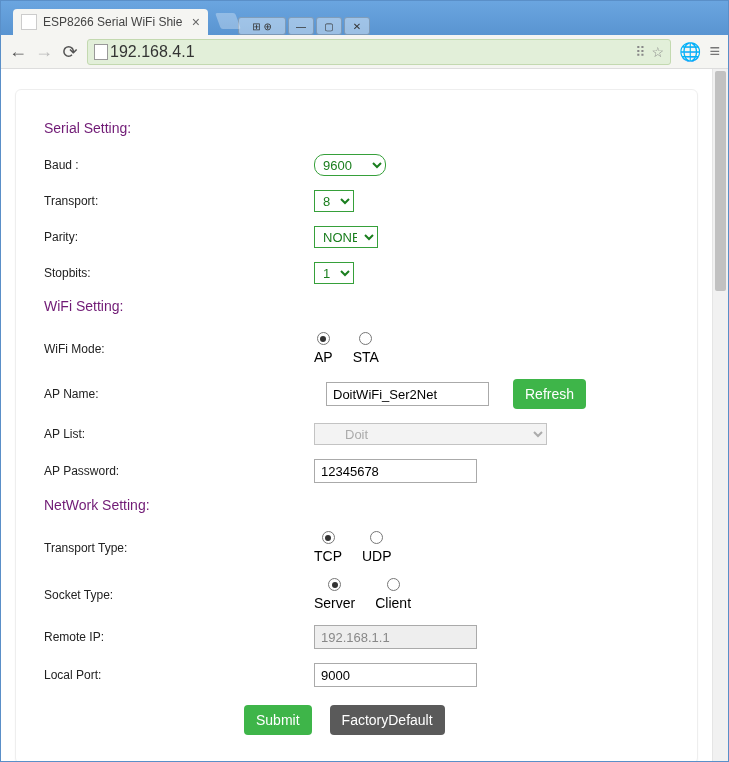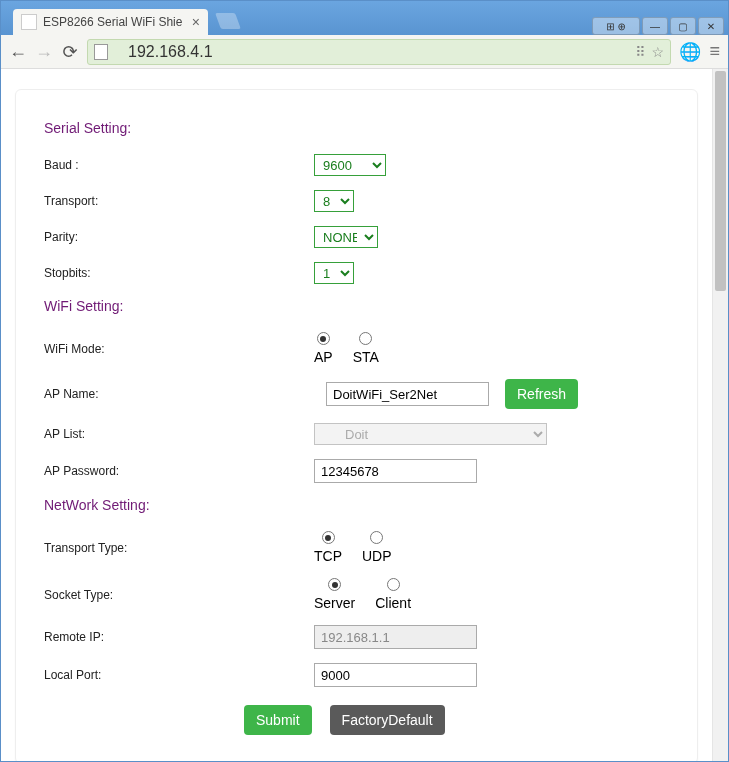--- a/index.html
+++ b/index.html
@@ -17,21 +17,20 @@
       border: 1px solid #5a8fc8;
       background: #fff;
       display: flex;
       flex-direction: column;
     }
     .titlebar {
       height: 34px;
       background: linear-gradient(#6aa5e0, #5994d1);
       display: flex;
       align-items: flex-end;
-      justify-content: space-between;
       padding: 0 4px;
       position: relative;
     }
     .tab {
       background: #f5f5f2;
       height: 26px;
       width: 195px;
       margin-left: 8px;
       border-radius: 4px 4px 0 0;
       display: flex;
@@ -111,21 +110,21 @@
     .nav-btn.disabled { color: #bbb; }
     .addr-bar {
       flex: 1;
       height: 26px;
       background: #e2efd9;
       border: 1px solid #c3d9b0;
       border-radius: 3px;
       display: flex;
       align-items: center;
       padding: 0 6px;
-      gap: 20px;
+      gap: 2px;
     }
     .page-icon {
       width: 14px;
       height: 16px;
       border: 1px solid #999;
       background: #fff;
       font-size: 8px;
       display: flex;
       align-items: center;
       justify-content: center;
@@ -204,21 +203,21 @@
       gap: 18px;
     }
     select {
       border: 1px solid #36a03a;
       background: #fff;
       color: #1a7e1e;
       font-size: 13px;
       padding: 1px 4px;
       height: 22px;
     }
-    select.baud { width: 72px; }
+    select.baud { width: 72px; border-radius: 10px; }
     select.small { width: 40px; }
     select.parity { width: 64px; }
     select.aplist {
       width: 233px;
       border: 1px solid #aaa;
       color: #888;
       background: #eee;
       padding-left: 26px;
     }
     input[type=text] {
@@ -359,21 +358,21 @@
               <div class="radio-item">
                 <span class="radio-circle"></span>
                 <span>STA</span>
               </div>
             </div>
           </div>
         </div>
 
         <div class="form-row">
           <div class="form-label">AP Name:</div>
-          <div class="form-control" style="gap:16px;padding-left:12px;">
+          <div class="form-control" style="gap:24px;padding-left:12px;">
             <input type="text" class="apname" value="DoitWiFi_Ser2Net" style="">
             <button class="btn btn-green">Refresh</button>
           </div>
         </div>
 
         <div class="form-row">
           <div class="form-label">AP List:</div>
           <div class="form-control">
             <select class="aplist" disabled=""><option>Doit</option></select>
           </div>

